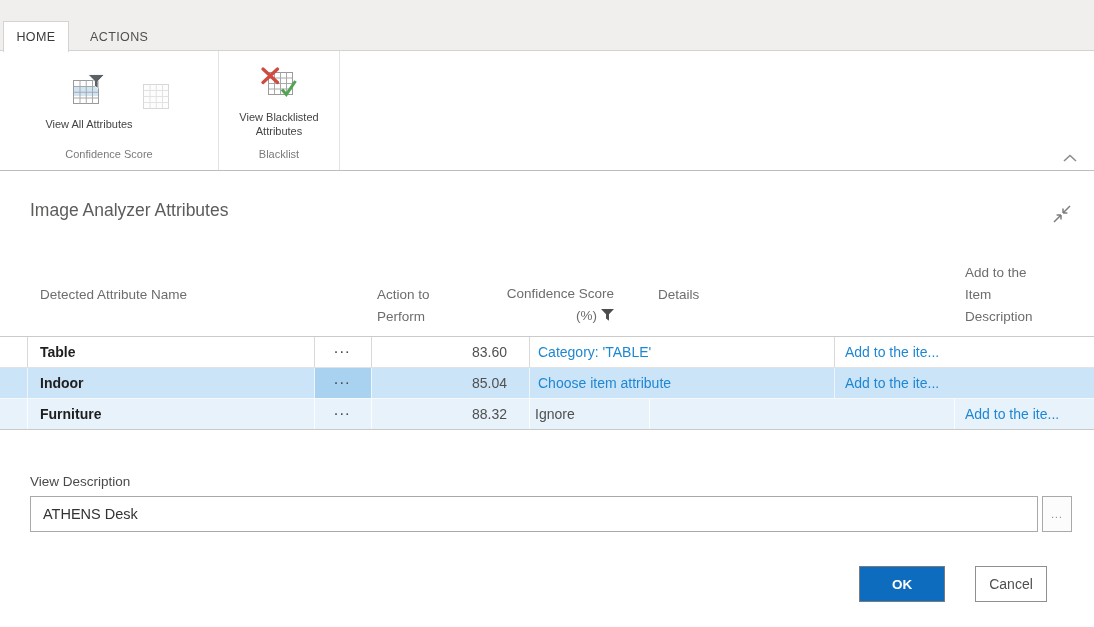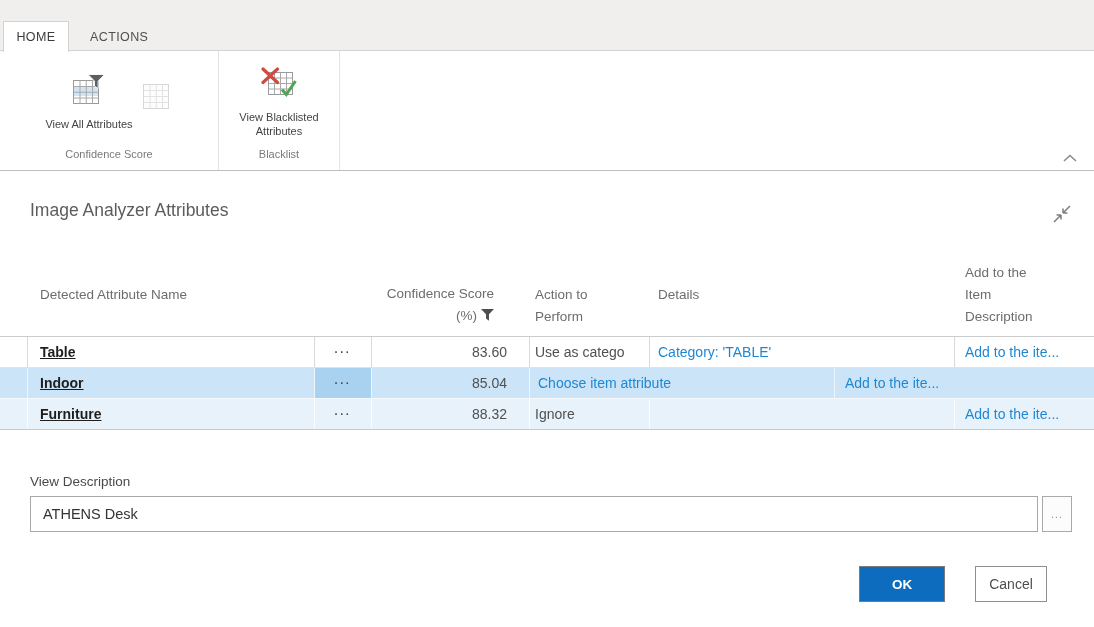--- a/index.html
+++ b/index.html
@@ -35,21 +35,21 @@
   .th { cursor:pointer; }
   .th-name    { width:372px; padding:0 0 30px 40px; }
   .th-conf    { width:158px; padding:0 36px 8px 0; text-align:right; }
   .th-action  { width:120px; padding:0 48px 8px 5px; }
   .th-details { width:305px; padding:0 0 30px 8px; }
   .th-add     { width:139px; padding:0 45px 8px 10px; }
   .funnel-sm { display:inline-block; vertical-align:-1px; margin-left:4px; }
   .row { display:flex; height:31px; border-bottom:1px solid #e2e2e2; font-size:14px; line-height:30px; background:#fff; }
   .td { border-right:1px solid #d9d9d9; overflow:hidden; white-space:nowrap; }
   .td-gutter  { width:28px; }
-  .td-name    { width:287px; padding-left:12px; font-weight:bold; color:#1e1e1e;text-decoration:underline; }
+  .td-name    { width:287px; padding-left:12px; font-weight:bold; color:#1e1e1e; }
   .td-assist  { width:57px; text-align:center; color:#4d4d4d; font-size:11px; font-weight:bold; letter-spacing:2px; cursor:pointer; }
   .td-conf    { width:158px; text-align:right; padding-right:22px; color:#505050; }
   .td-action  { width:120px; padding-left:5px; color:#505050; }
   .td-details { width:305px; padding-left:8px; color:#1e87d3; cursor:pointer; }
   .td-add     { width:139px; padding-left:10px; color:#1e87d3; border-right:none; cursor:pointer; }
   .row.sel { background:#cce4f7; border-bottom-color:#f6fafd; }
   .row.sel .td { border-right-color:#eef6fd; }
   .row.sel .td-assist { background:#a9d1f0; }
   .row.hov { background:#e7f2fb; border-bottom-color:#c9c9c9; }
   .row.hov .td { border-right-color:#fafcfe; }
@@ -129,36 +129,35 @@
   <div class="minimize">
     <svg width="22" height="22" viewBox="0 0 22 22" fill="none" stroke="#7d7d7d" stroke-width="1.5">
       <path d="M19 3l-7 7M12 10V5.6M12 10h4.4"></path>
       <path d="M3 19l7-7M10 12v4.4M10 12H5.6"></path>
     </svg>
   </div>
 
   <div class="grid">
     <div class="thead">
       <div class="th th-name">Detected Attribute Name</div>
+      <div class="th th-action">Action to Perform</div>
       <div class="th th-conf">
         <span>Confidence Score (%)</span><span class="funnel-sm"><svg width="13" height="12" viewBox="0 0 14 13">
               <path d="M0 0h14l-5.4 5.6v7l-3.2-2.2V5.6z" fill="#4d4d4d"></path>
             </svg></span>
       </div>
-      <div class="th th-action">Action to Perform</div>
       <div class="th th-details">Details</div>
       <div class="th th-add">Add to the Item Description</div>
     </div>
 
     <div class="row">
       <div class="td td-gutter"></div>
       <div class="td td-name">Table</div>
       <div class="td td-assist">···</div>
       <div class="td td-conf">83.60</div>
-      <div class="td td-action">Use as catego</div>
       <div class="td td-details">Category: 'TABLE'</div>
       <div class="td td-add">Add to the ite...</div>
     </div>
 
     <div class="row sel">
       <div class="td td-gutter"></div>
       <div class="td td-name">Indoor</div>
       <div class="td td-assist">···</div>
       <div class="td td-conf">85.04</div>
       <div class="td td-details">Choose item attribute</div>

